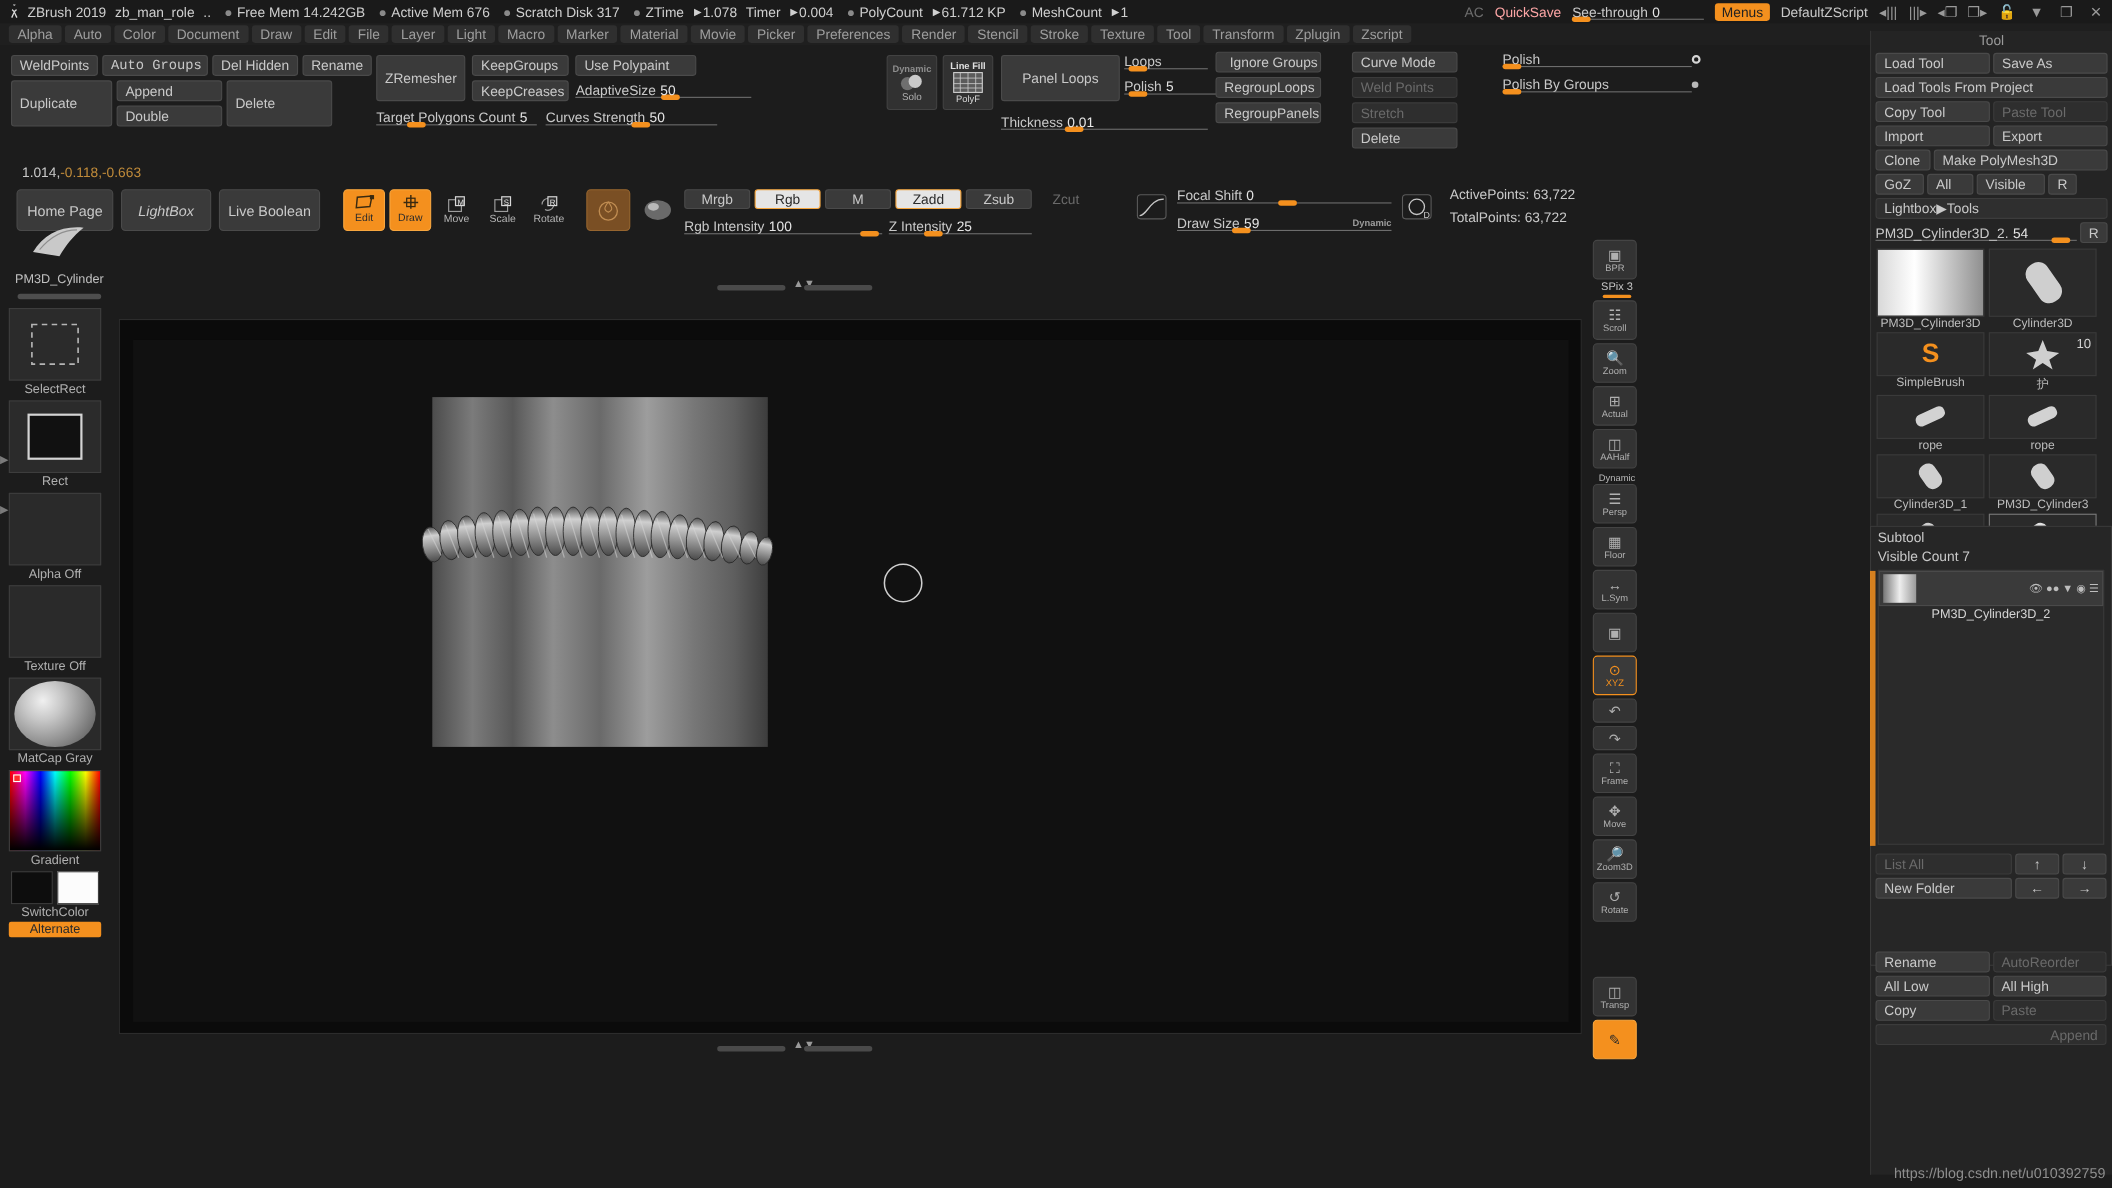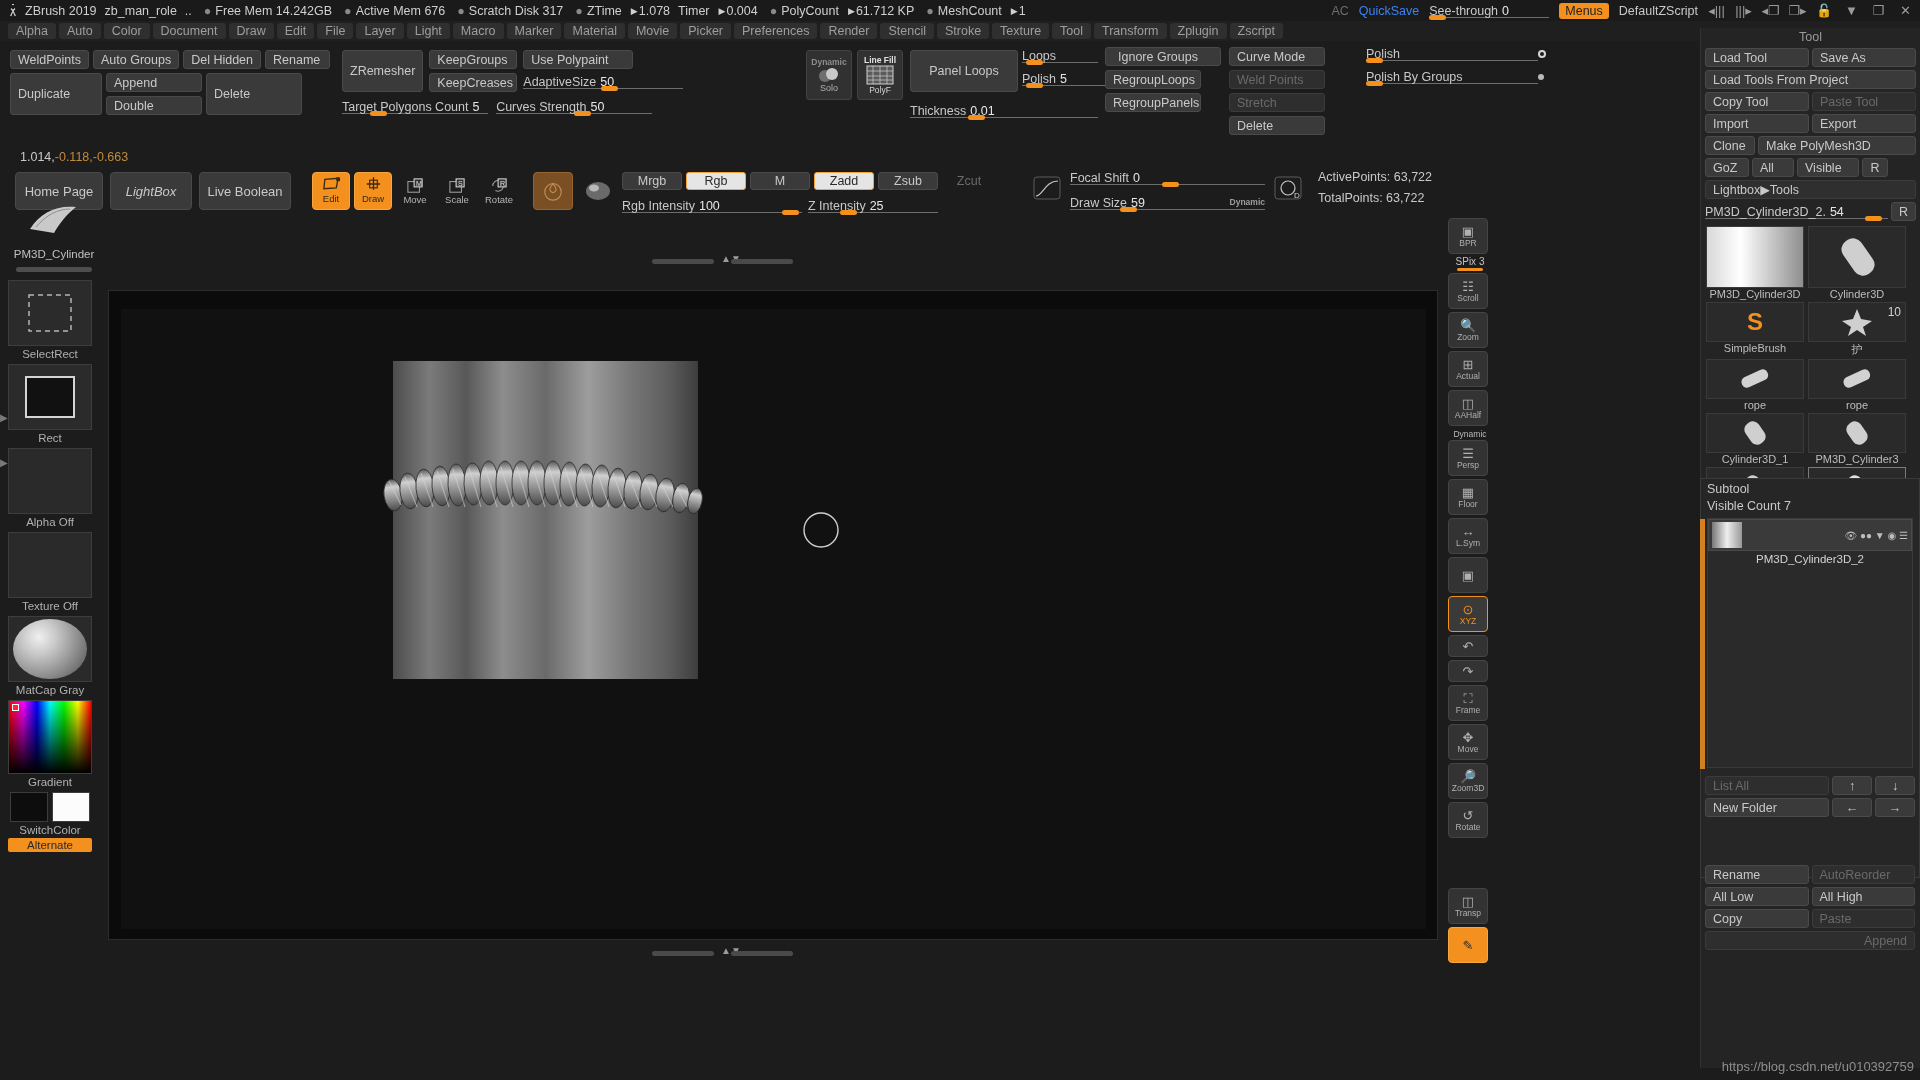--- a/index.html
+++ b/index.html
@@ -51,21 +51,21 @@
     background:#1a1a1a;
     display:flex; align-items:center;
     font-size:12.5px; color:#cfcfcf;
   }
   #titlebar .seg{ margin-right:8px; white-space:nowrap;}
   .zlogo{ width:14px;height:14px;margin:0 5px 0 6px; color:#d8d8d8;}
   .bullet{color:#8a8a8a; margin:0 4px;}
   .tri{color:#d0d0d0; font-size:9px; padding:0 1px;}
   #titlebar .right{ margin-left:auto; display:flex; align-items:center; gap:10px; padding-right:6px;}
   .ac{color:#6d6d6d;}
-  .qs{color:#3b82f6;}
+  .qs{color:#fca5a5;}
   .menusbtn{
     background:#f4901e;color:#222;border-radius:3px;
     padding:1px 6px; font-size:12.5px;
   }
   .winicon{ width:17px;height:15px;display:flex;align-items:center;justify-content:center;color:#9a9a9a;font-size:13px;}
 
   
   #menubar{
     position:absolute; top:21px; left:0; width:1920px; height:20px;
     display:flex; align-items:center; gap:3px; padding-left:8px;
@@ -225,21 +225,21 @@
   <span class="mi">Transform</span>
   <span class="mi">Zplugin</span>
   <span class="mi">Zscript</span>
 </div>
 
 <div id="shelf">
 
   <div class="grp" style="left:10px;top:9px;width:320px;">
     <div style="display:flex;gap:4px;">
       <div class="btn" style="width:92px;">WeldPoints</div>
-      <div class="btn" style="width:96px;">Auto Groups</div>
+      <div class="btn" style="width:96px;font-family:Liberation Mono, monospace;">Auto Groups</div>
       <div class="btn" style="width:96px;">Del Hidden</div>
       <div class="btn" style="width:96px;">Rename</div>
     </div>
     <div style="display:flex;gap:4px;margin-top:4px;">
       <div class="btn" style="width:92px;height:42px;">Duplicate</div>
       <div style="display:flex;flex-direction:column;gap:4px;">
         <div class="btn" style="width:96px;">Append</div>
         <div class="btn" style="width:96px;">Double</div>
       </div>
       <div class="btn" style="width:96px;height:42px;">Delete</div>
@@ -319,21 +319,21 @@
         <span class="track"></span>
         <span class="knob" style="left:4px;"></span>
         <span class="lbl">Polish</span>
         <span class="val">5</span>
       </div>
       <span class="dot"></span>
     </div>
   </div>
 
   <div class="grp" style="left:1105px;top:6px;display:flex;flex-direction:column;gap:4px;">
-    <div class="btn" style="width:116px;padding-left:12px;">Ignore Groups</div>
+    <div class="btn" style="width:96px;padding-left:12px;">Ignore Groups</div>
     <div class="btn" style="width:96px;">RegroupLoops</div>
     <div class="btn" style="width:96px;">RegroupPanels</div>
   </div>
 
   <div class="grp" style="left:1229px;top:6px;display:flex;flex-direction:column;gap:4px;">
     <div class="btn" style="width:96px;">Curve Mode</div>
     <div class="btn dim" style="width:96px;">Weld Points</div>
     <div class="btn dim" style="width:96px;">Stretch</div>
     <div class="btn" style="width:96px;">Delete</div>
   </div>

